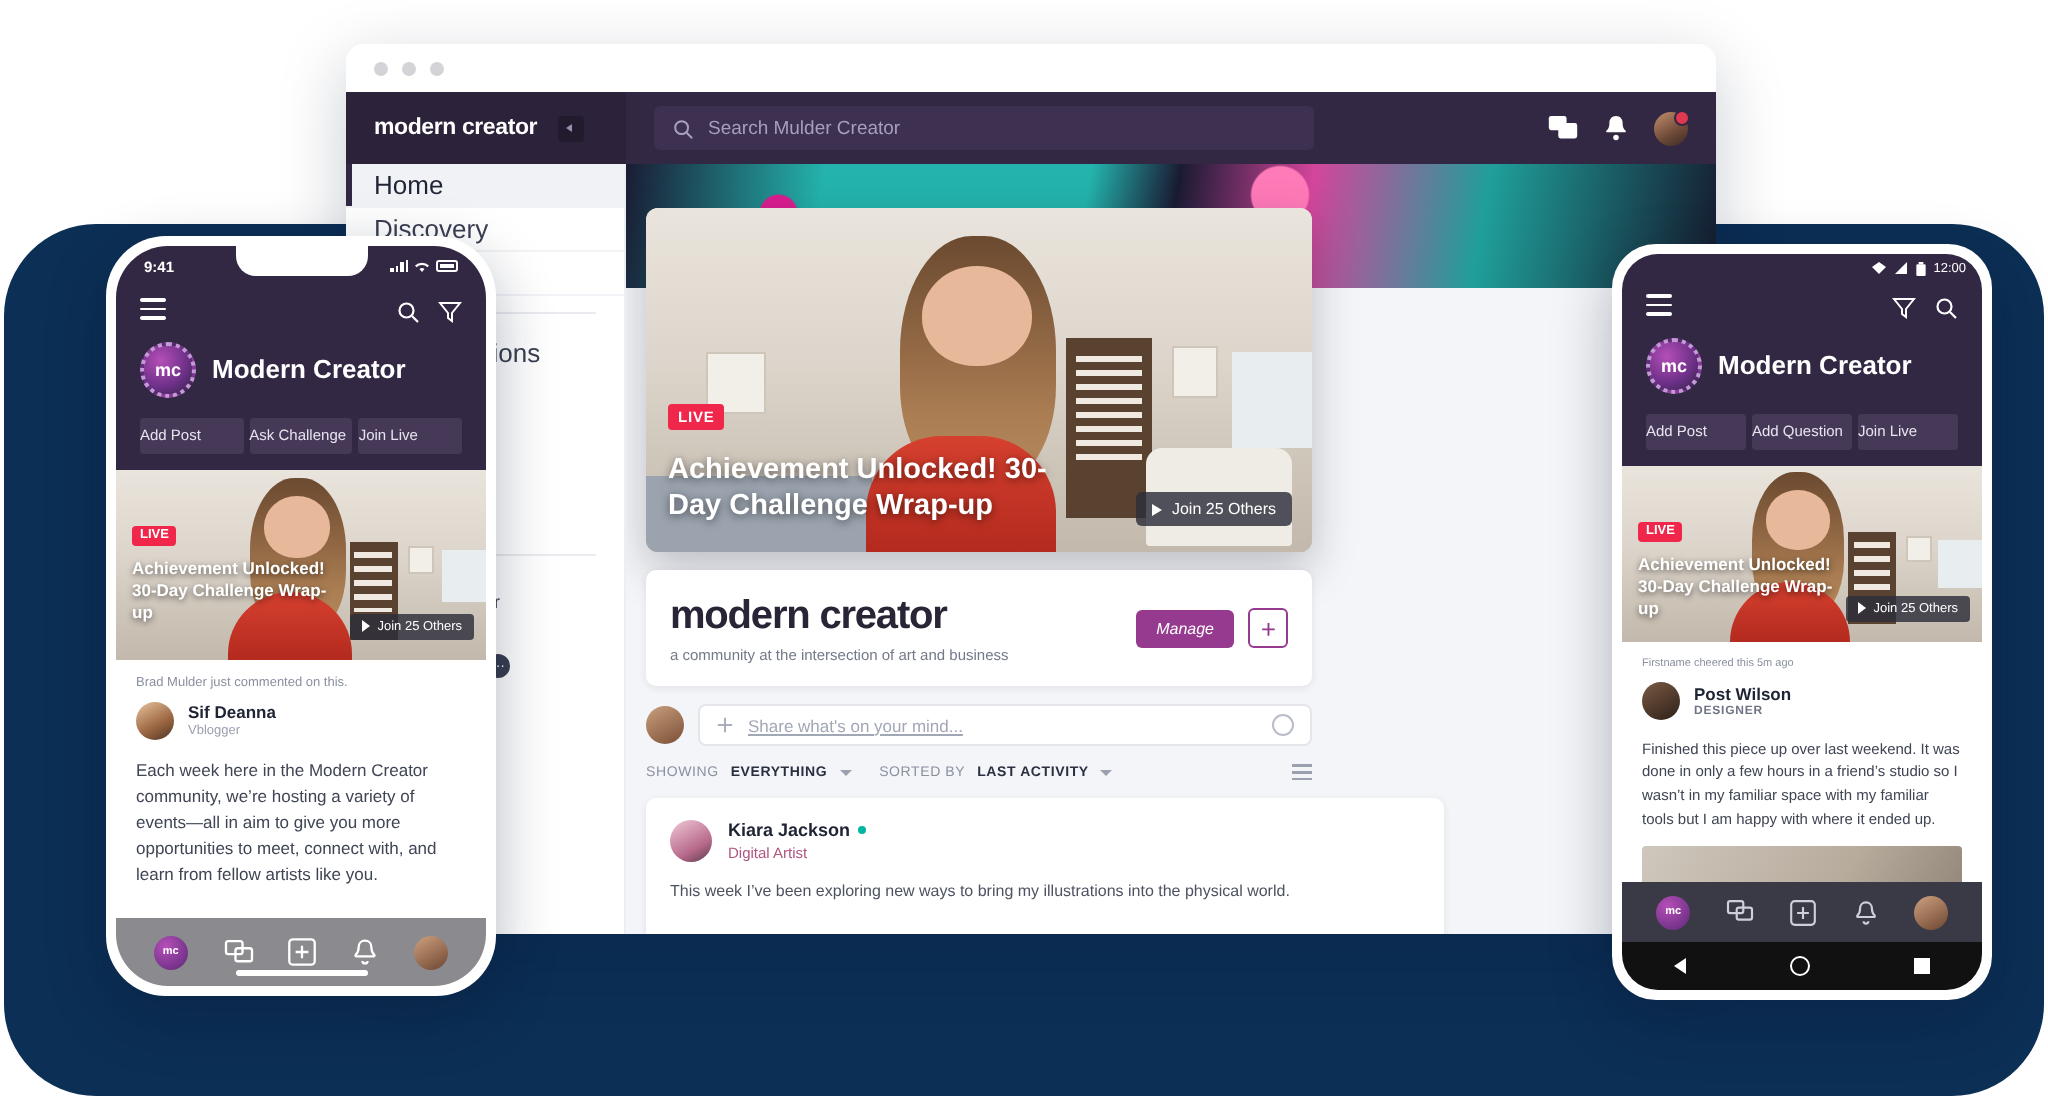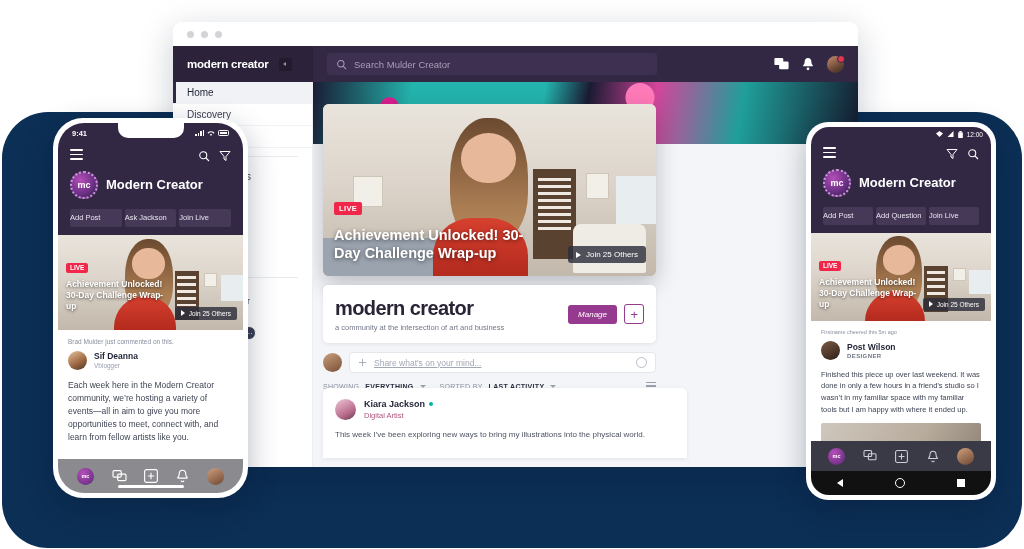--- a/index.html
+++ b/index.html
@@ -75,21 +75,21 @@
   }
 
   
   .app-body { display: flex; height: 385px; background: #f4f5f8; }
   .left-nav {
     width: 140px; background: #ffffff; padding-top: 0px;
     border-right: 1px solid #eceef2;
   }
   .nav-item {
     height: 22px; display: flex; align-items: center;
-    padding-left: 14px; font-size: 10px; color: #3a3f52;
+    padding-left: 14px; font-size: 13px; color: #3a3f52;
     border-bottom: 1px solid #f2f3f6; position: relative;
   }
   .nav-item.active { background: #f1f2f6; color: #1f2435; }
   .nav-item.active::before {
     content: ""; position: absolute; left: 0; top: 0; bottom: 0;
     width: 2.5px; background: #332844;
   }
   .nav-divider { height: 1px; background: #e9ebf0; margin: 8px 14px; }
   .members-block { padding: 10px 14px 0 14px; }
   .members-title { font-size: 9px; color: #3a3f52; }
@@ -196,21 +196,21 @@
     font-size:7px; color:#8b90a0; letter-spacing:0.3px;
   }
   .fb-strong { color:#2b3040; font-weight:bold; }
   .caret { width:0;height:0;border-left:3px solid transparent;border-right:3px solid transparent;
     border-top:3.5px solid #9aa0ae; }
   .list-ic { margin-left:auto; width:10px; height:8px;
     background: repeating-linear-gradient(180deg,#9aa0ae 0 1.5px,transparent 1.5px 3.5px); }
 
   
   .post-card {
-    position:absolute; left:10px; top:306px; width:364px; height:70px;
+    position:absolute; left:10px; top:317px; width:399px; height:70px;
     background:#fff; border-radius:5px 5px 0 0; box-shadow:0 1px 4px rgba(20,30,60,0.08);
     padding:11px 12px;
   }
   .post-head { display:flex; gap:8px; align-items:center; }
   .post-av { width:21px;height:21px;border-radius:50%;
     background:linear-gradient(150deg,#f0c8d8,#b86a8c 65%,#5a3a48); }
   .post-name { font-size:9px; font-weight:bold; color:#1f2435; display:flex; align-items:center; gap:4px;}
   .post-role { font-size:7.5px; color:#b0557f; margin-top:2px; }
   .post-text { margin-top:9px; font-size:8px; color:#4d5362; line-height:1.5; }
 
@@ -514,21 +514,21 @@
           </div>
         </div>
         <div class="m-brand">
           <div class="mc-logo">
             <span>mc</span>
           </div>
           <span class="m-brand-name">Modern Creator</span>
         </div>
         <div class="m-tabs">
           <div class="m-tab">Add Post</div>
-          <div class="m-tab">Ask Jackson</div>
+          <div class="m-tab">Ask Challenge</div>
           <div class="m-tab">Join Live</div>
         </div>
       </div>
 
       <div class="m-video">
         <div class="wall"></div>
         <div class="door"></div>
         <div class="frame2"></div>
         <div class="window-r"></div>
         <div class="person-hair" style="left:36%;top:4%;width:48px;height:78px;"></div>

